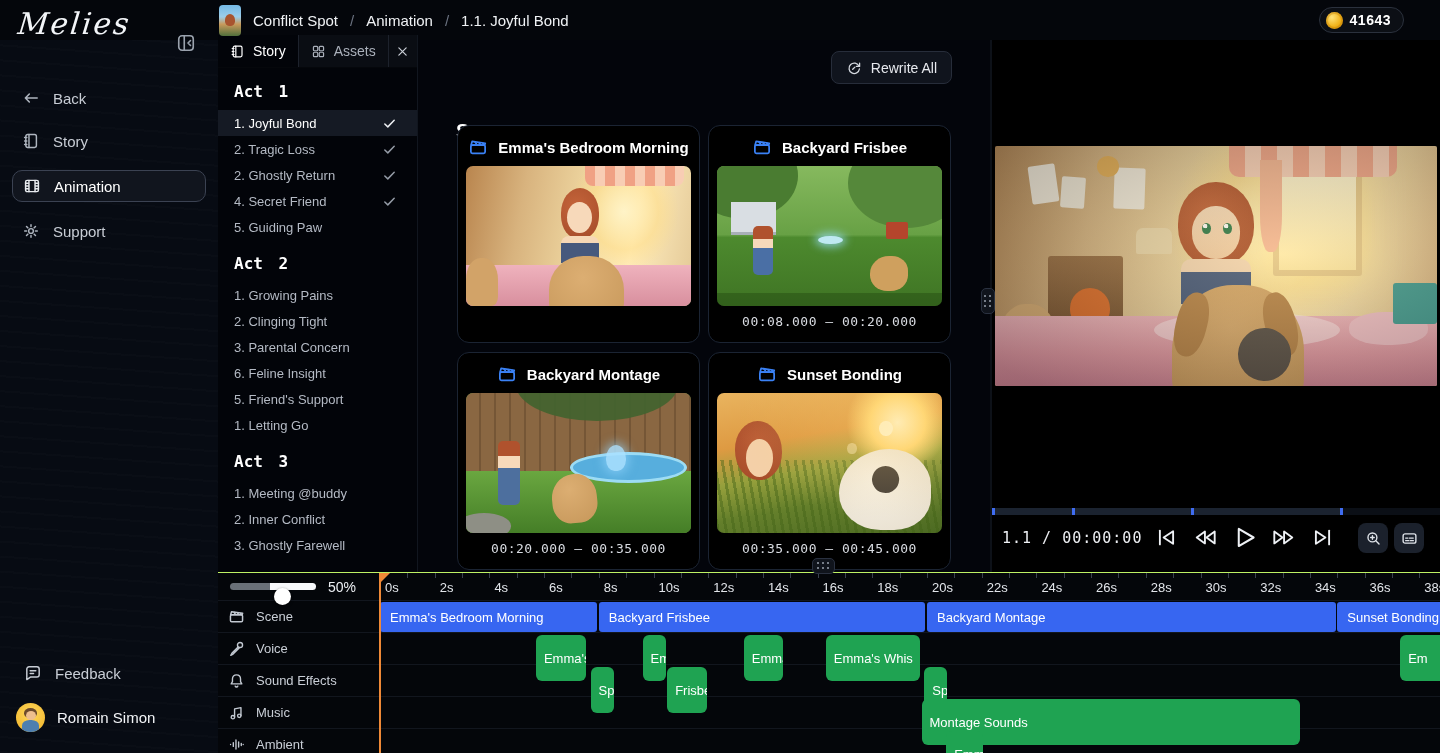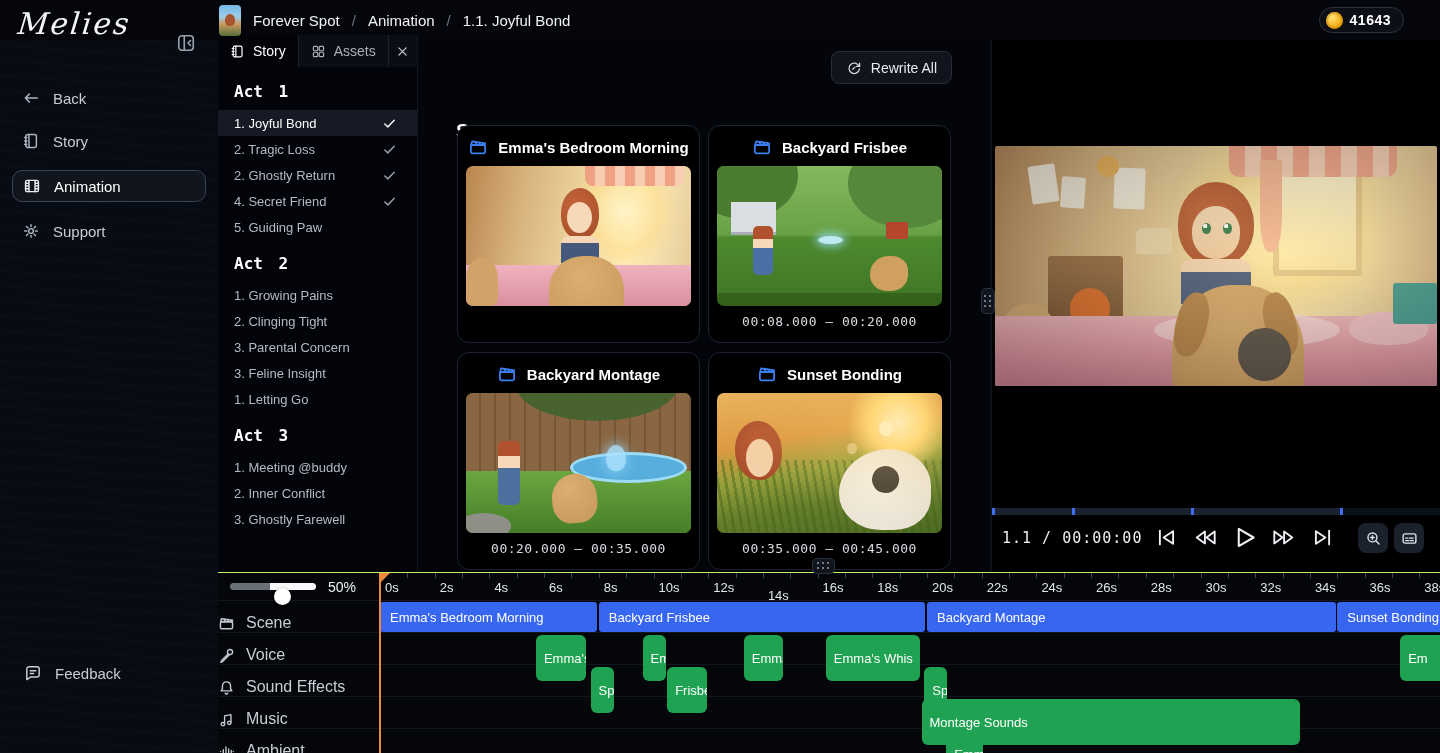--- a/index.html
+++ b/index.html
@@ -175,21 +175,21 @@
   
   #timeline{position:absolute;left:218px;top:572px;width:1222px;height:181px;background:#04060a;border-top:1px solid #bef264;overflow:hidden}
   #ruler-row{position:relative;height:28px;border-bottom:1px solid #12161e}
   .tick{position:absolute;top:0;width:1px;height:5px;background:#3a414d}
   .rlabel{position:absolute;top:7px;font-size:13px;color:#e2e5ea}
   #zoom-slider{position:absolute;left:12px;top:10px;width:86px;height:7px;border-radius:4px;
     background:linear-gradient(90deg,#6a7078 0 46%,#f7f8fa 46% 100%);cursor:pointer}
   #zoom-knob{position:absolute;left:44px;top:5px;width:17px;height:17px;border-radius:50%;background:#fff;box-shadow:0 1px 3px rgba(0,0,0,.65);cursor:grab}
   #zoom-label{position:absolute;left:110px;top:0;line-height:28px;font-size:14px;color:#eceff3}
   .tl-row{position:relative;height:32px;border-bottom:1px solid #12161e}
-  .trk{position:absolute;left:0;top:0;height:100%;display:flex;align-items:flex-end;gap:11px;color:#c9ced6;font-size:16px}
+  .trk{position:absolute;left:10px;top:0;height:100%;display:flex;align-items:center;gap:11px;color:#c9ced6;font-size:13px}
   .trk .icon{width:17px;height:17px;color:#c2c8d1}
   .clip{position:absolute;top:2px;height:46px;display:flex;align-items:center;padding:12px 8px;font-size:13px;
     color:#fff;overflow:hidden;white-space:nowrap;cursor:pointer}
   .clip.blue{background:var(--clip-blue,#3766f1);border-radius:3px;top:1px;height:30px;padding:0 10px;font-size:13px}
   .clip.green{background:var(--clip-green,#1fa352);border-radius:6px}
   #playhead{position:absolute;left:161px;top:0;width:2px;height:181px;background:var(--playhead,#ef8937);z-index:8}
   #ph-flag{position:absolute;left:163px;top:0;width:0;height:0;border-top:9px solid var(--playhead,#ef8937);border-right:9px solid transparent;z-index:8}
 </style>
 </head>
 <body>
@@ -202,21 +202,21 @@
       <svg viewBox="0 0 16 16" fill="none" stroke="currentColor" stroke-width="1.3" stroke-linecap="round" stroke-linejoin="round">
           <rect x="2.2" y="2.2" width="11.6" height="11.6" rx="2.6"></rect>
           <path d="M6.6 2.2v11.6"></path>
           <path d="M11.6 6l-2 2 2 2"></path>
         </svg>
     </div>
     <div id="crumb">
       <span class="proj-thumb">
           <i></i>
         </span>
-      <span class="crumb-item">Forever Spot</span>
+      <span class="crumb-item">Conflict Spot</span>
       <span class="crumb-sep">/</span>
       <span class="crumb-item">Animation</span>
       <span class="crumb-sep">/</span>
       <span class="crumb-item">1.1. Joyful Bond</span>
     </div>
     <div id="credits">
       <span id="coin"></span>
       <b>41643</b>
     </div>
   </div>
@@ -262,20 +262,28 @@
       </div>
     <div id="feedback-row">
       <span class="icon">
         <svg viewBox="0 0 16 16" fill="none" stroke="currentColor" stroke-width="1.3" stroke-linecap="round" stroke-linejoin="round">
             <path d="M2.5 4.5a2 2 0 0 1 2-2h7a2 2 0 0 1 2 2v5a2 2 0 0 1-2 2H6l-3.5 2.3V4.5z"></path>
             <path d="M5.5 6h5M5.5 8.5h3"></path>
           </svg>
       </span>
       <span>Feedback</span>
     </div>
+    <div id="user-row">
+      <span id="avatar">
+          <i></i>
+          <u></u>
+          <s></s>
+        </span>
+      <span>Romain Simon</span>
+    </div>
   </div>
 
   <div id="story-panel">
     <div id="ptabs">
       <div class="ptab active">
         <span class="icon">
           <svg viewBox="0 0 16 16" fill="none" stroke="currentColor" stroke-width="1.3" stroke-linecap="round">
               <rect x="3.4" y="2.3" width="9.4" height="11.4" rx="1.6"></rect>
               <path d="M6.2 2.3v11.4"></path>
               <path d="M2.3 4.8h2M2.3 8h2M2.3 11.2h2"></path>
@@ -335,21 +343,24 @@
         <div class="scene-item">
           <span>1. Growing Pains</span>
         </div>
         <div class="scene-item">
           <span>2. Clinging Tight</span>
         </div>
         <div class="scene-item">
           <span>3. Parental Concern</span>
         </div>
         <div class="scene-item">
-          <span>3. Feline Insight</span>
+          <span>6. Feline Insight</span>
+        </div>
+        <div class="scene-item">
+          <span>5. Friend's Support</span>
         </div>
         <div class="scene-item">
           <span>1. Letting Go</span>
         </div>
         <div class="act-title">Act 3</div>
         <div class="scene-item">
           <span>1. Meeting @buddy</span>
         </div>
         <div class="scene-item">
           <span>2. Inner Conflict</span>
@@ -621,21 +632,21 @@
         <span class="tick" style="left: 1146.6px;"></span>
         <span class="tick" style="left: 1173.95px;"></span>
         <span class="tick" style="left: 1201.3px;"></span>
         <span class="rlabel" style="left: 167px;">0s</span>
         <span class="rlabel" style="left: 221.7px;">2s</span>
         <span class="rlabel" style="left: 276.4px;">4s</span>
         <span class="rlabel" style="left: 331.1px;">6s</span>
         <span class="rlabel" style="left: 385.8px;">8s</span>
         <span class="rlabel" style="left: 440.5px;">10s</span>
         <span class="rlabel" style="left: 495.2px;">12s</span>
-        <span class="rlabel" style="left: 549.9px; margin-top: 8px;">14s</span>
+        <span class="rlabel" style="left: 549.9px;">14s</span>
         <span class="rlabel" style="left: 604.6px;">16s</span>
         <span class="rlabel" style="left: 659.3px;">18s</span>
         <span class="rlabel" style="left: 714px;">20s</span>
         <span class="rlabel" style="left: 768.7px;">22s</span>
         <span class="rlabel" style="left: 823.4px;">24s</span>
         <span class="rlabel" style="left: 878.1px;">26s</span>
         <span class="rlabel" style="left: 932.8px;">28s</span>
         <span class="rlabel" style="left: 987.5px;">30s</span>
         <span class="rlabel" style="left: 1042.2px;">32s</span>
         <span class="rlabel" style="left: 1096.9px;">34s</span>

